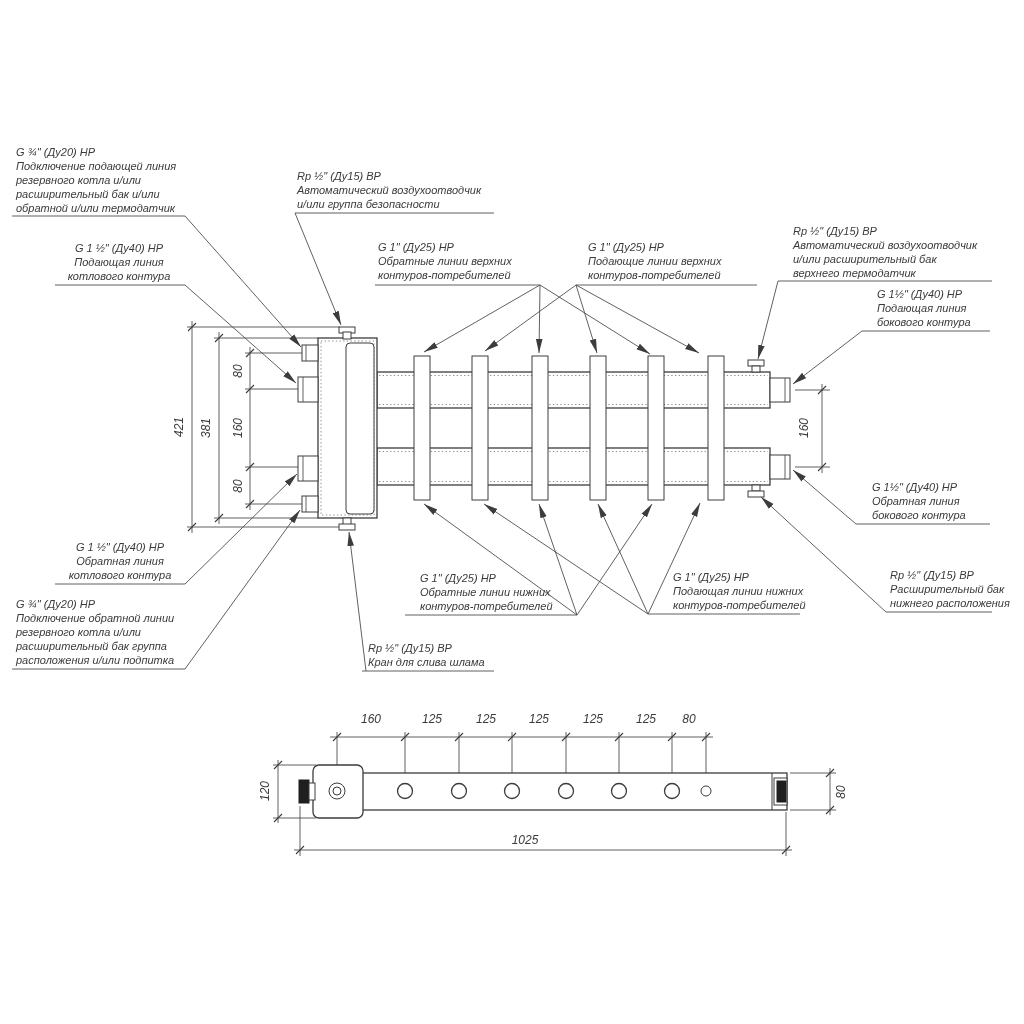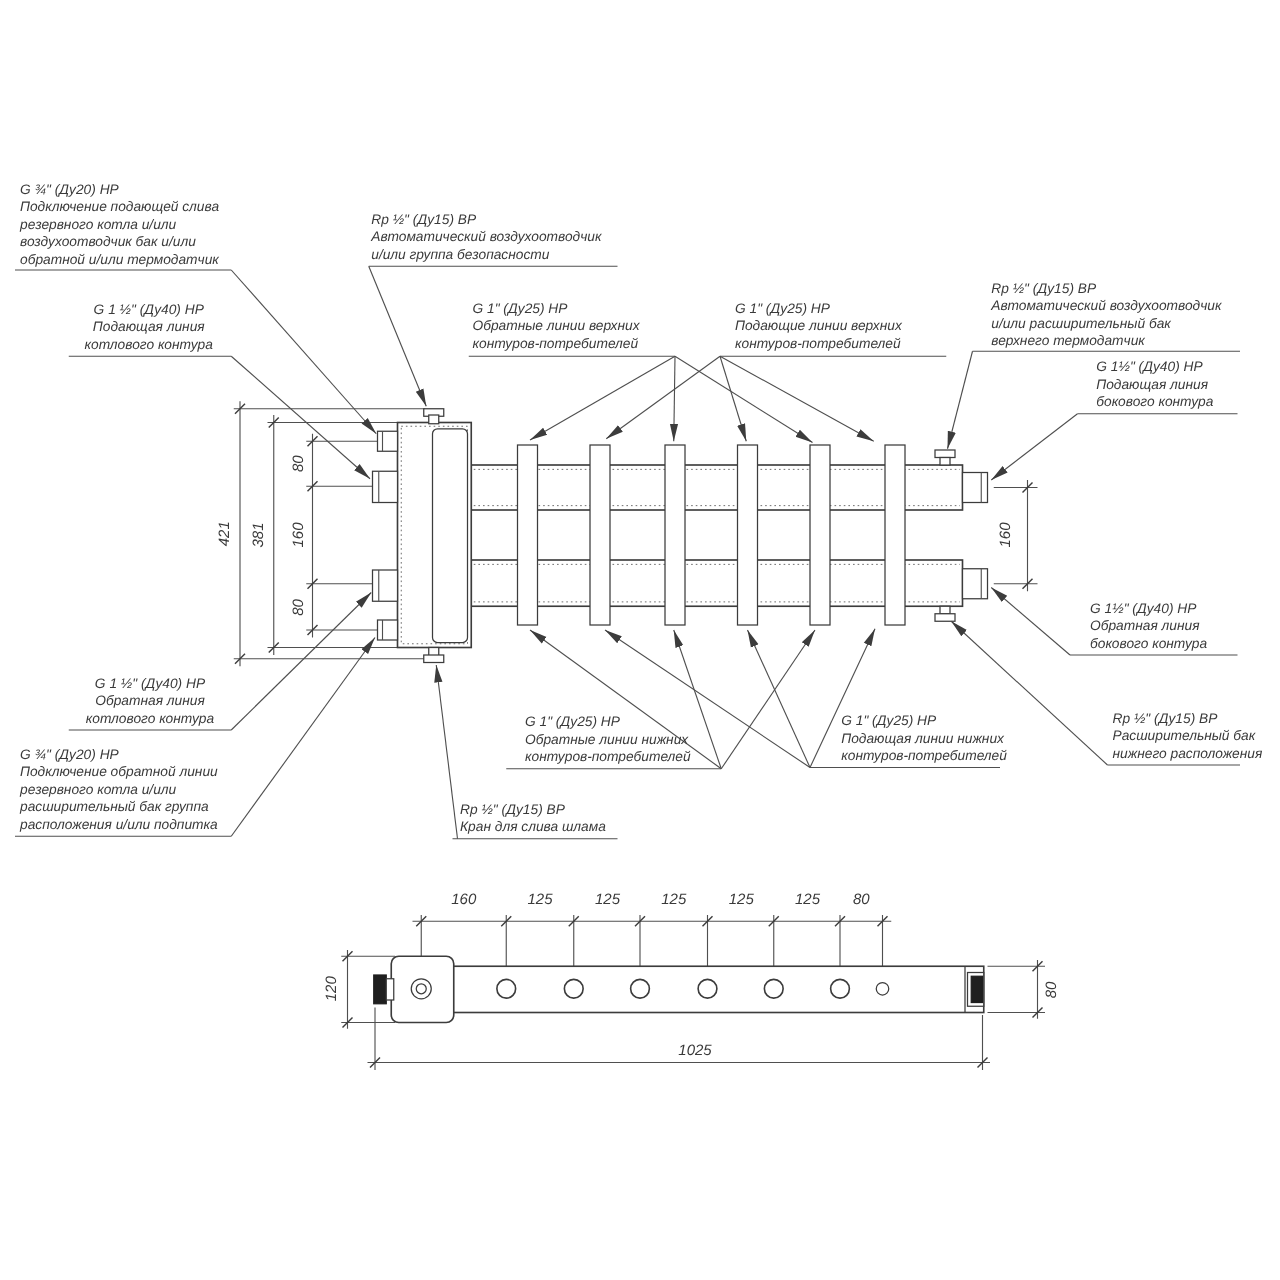--- a/index.html
+++ b/index.html
@@ -204,23 +204,23 @@
     <circle class="geo" cx="512" cy="791" r="7.5"></circle>
     <circle class="geo" cx="566" cy="791" r="7.5"></circle>
     <circle class="geo" cx="619" cy="791" r="7.5"></circle>
     <circle class="geo" cx="672" cy="791" r="7.5"></circle>
     <circle class="geo2" cx="706" cy="791" r="5"></circle>
   </g>
 </svg>
 
 <div class="lbl" style="left:16px;top:145px;">
       <div>G ¾" (Ду20) НР</div>
-      <div>Подключение подающей слива</div>
+      <div>Подключение подающей линия</div>
       <div>резервного котла и/или</div>
-      <div>воздухоотводчик бак и/или</div>
+      <div>расширительный бак и/или</div>
       <div>обратной и/или термодатчик</div>
     </div>
 <div class="lbl center" style="left:52px;top:241px;width:134px;">
       <div>G 1 ½" (Ду40) НР</div>
       <div>Подающая линия</div>
       <div>котлового контура</div>
     </div>
 <div class="lbl" style="left:297px;top:169px;">
       <div>Rp ½" (Ду15) ВР</div>
       <div>Автоматический воздухоотводчик</div>
@@ -290,17 +290,17 @@
 <div class="dim v" style="left:238px;top:428px;">160</div>
 <div class="dim v" style="left:238px;top:486px;">80</div>
 <div class="dim v" style="left:804px;top:428px;">160</div>
 <div class="dim" style="left:371px;top:719px;">160</div>
 <div class="dim" style="left:432px;top:719px;">125</div>
 <div class="dim" style="left:486px;top:719px;">125</div>
 <div class="dim" style="left:539px;top:719px;">125</div>
 <div class="dim" style="left:593px;top:719px;">125</div>
 <div class="dim" style="left:646px;top:719px;">125</div>
 <div class="dim" style="left:689px;top:719px;">80</div>
-<div class="dim" style="left:556px;top:840px;">1025</div>
+<div class="dim" style="left:525px;top:840px;">1025</div>
 <div class="dim v" style="left:265px;top:791px;">120</div>
 <div class="dim v" style="left:841px;top:792px;">80</div>
 
 </div>
 
 </body></html>

